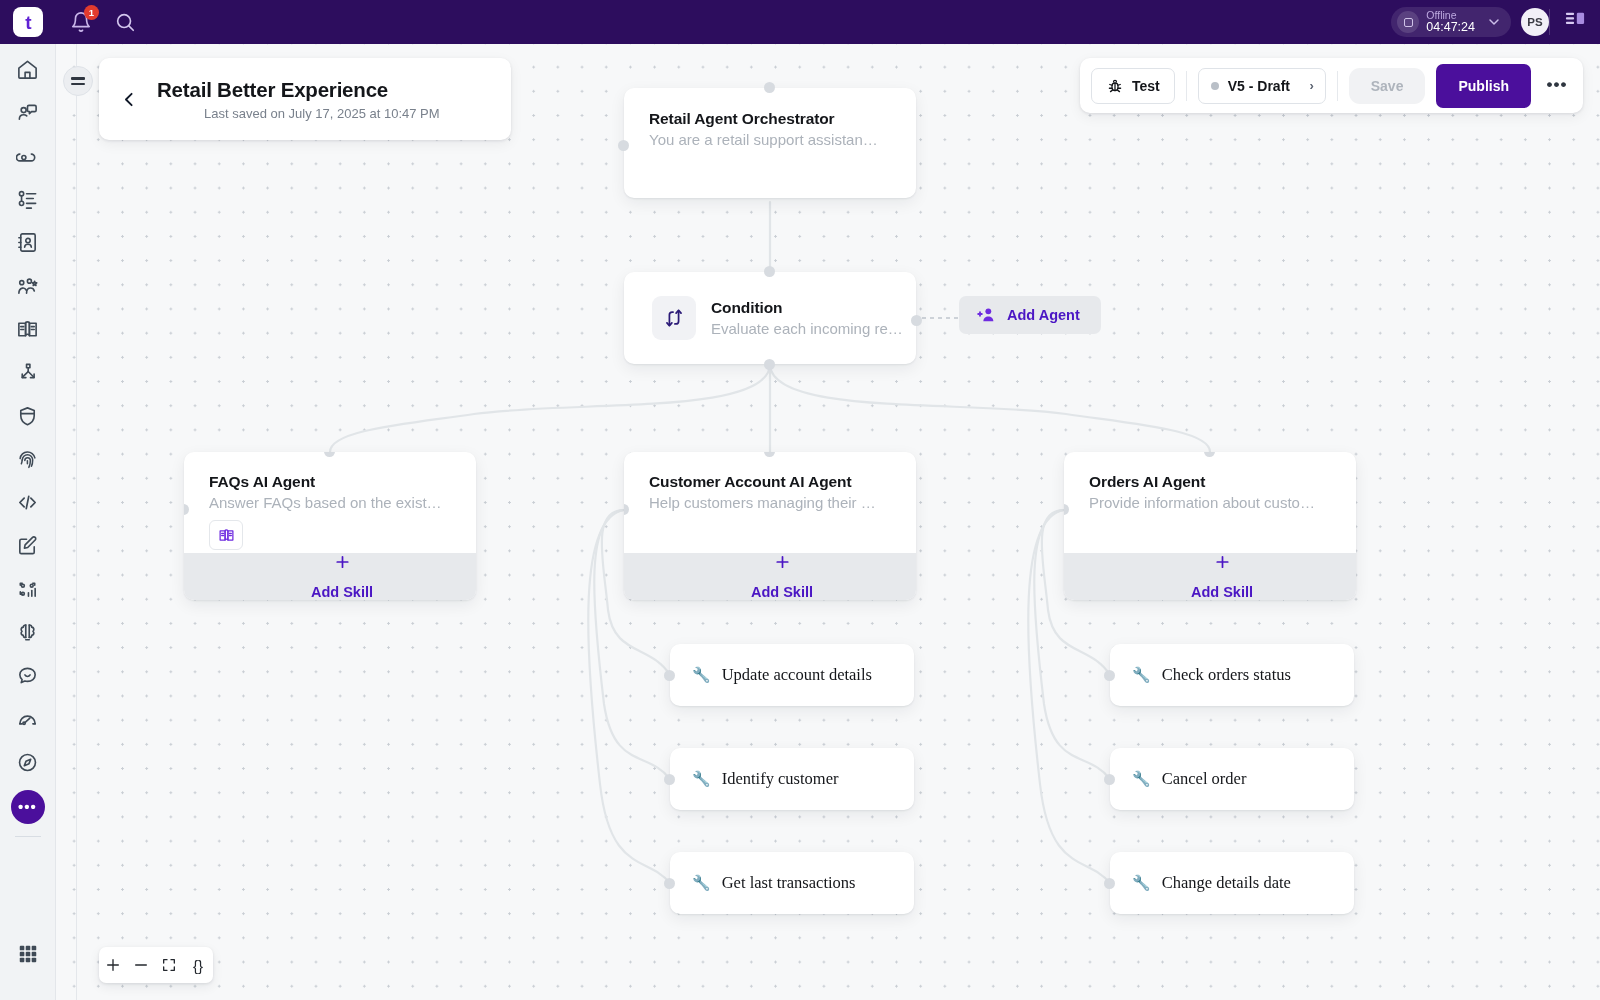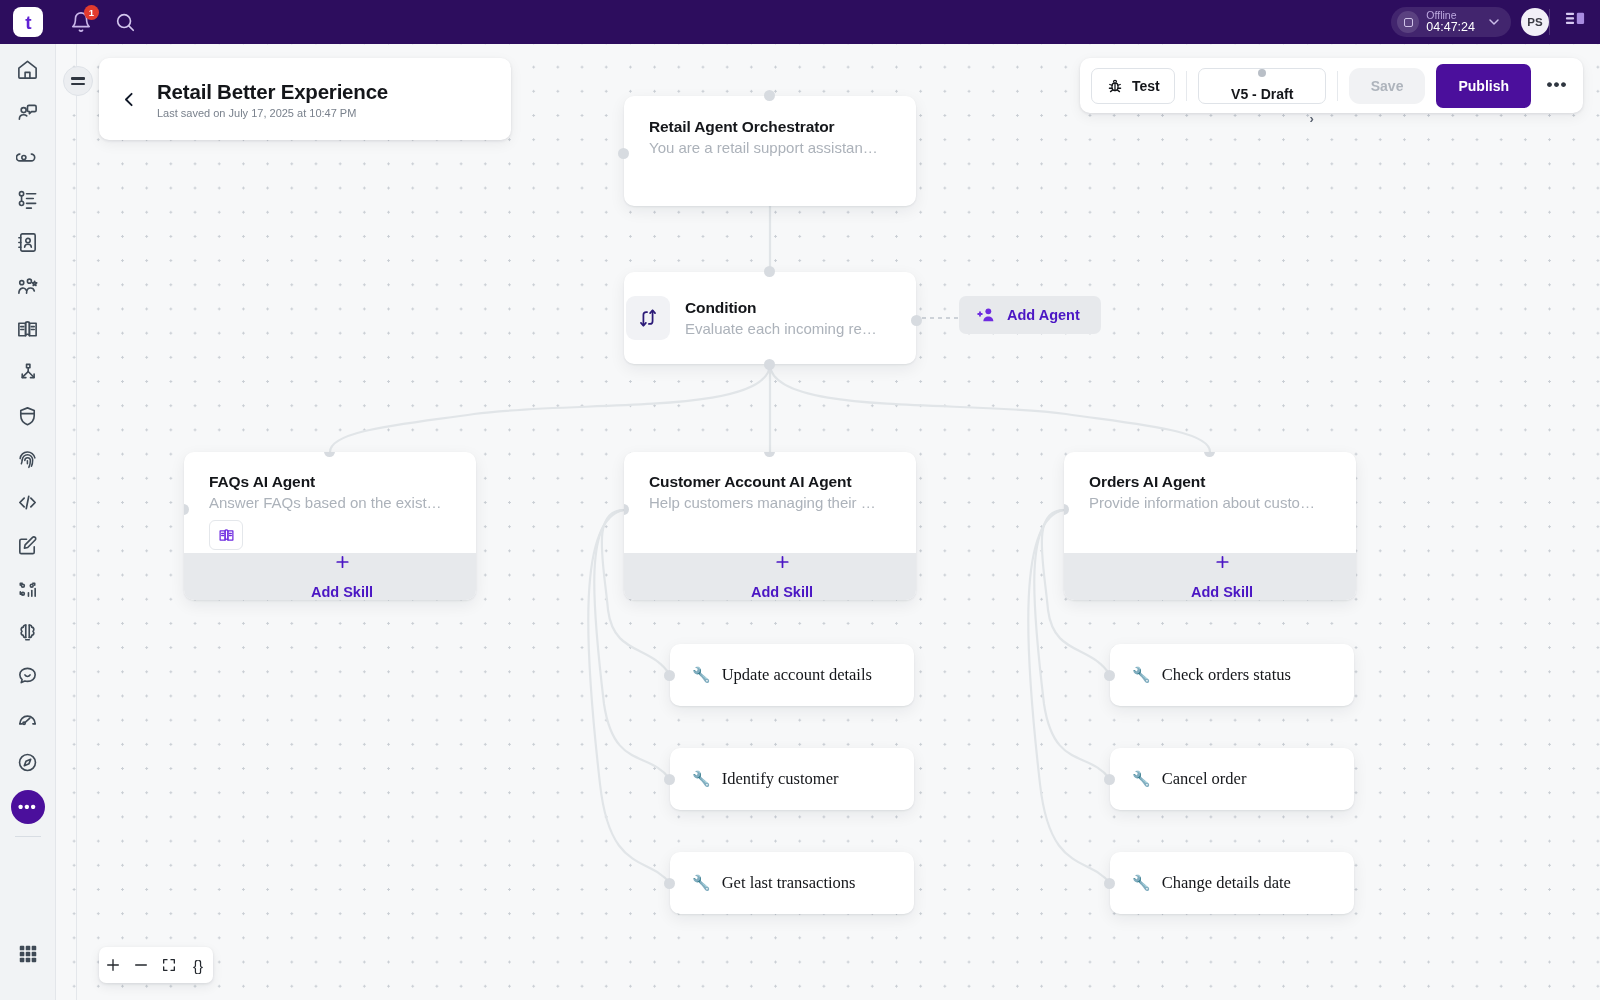--- a/index.html
+++ b/index.html
@@ -90,38 +90,38 @@
 
   
   .title-card {
     position: absolute; left: 43px; top: 14px; width: 412px; height: 82px;
     background: #fff; border-radius: 10px; box-shadow: 0 1px 3px rgba(16,24,40,0.10), 0 4px 14px rgba(16,24,40,0.06);
     display: flex; align-items: center; padding-left: 16px; z-index: 14;
   }
   .back-btn { width: 28px; height: 28px; display: flex; align-items: center; justify-content: center; color: #101828; }
   .title-txt { margin-left: 14px; }
   .title-txt h1 { font-size: 20.5px; font-weight: 700; color: #14161a; line-height: 1.25; letter-spacing: -0.2px; }
-  .title-txt .sub { font-size: 11px; color: #79818c; margin-top: 3px; }
+  .title-txt .sub { font-size: 13px; color: #79818c; margin-top: 3px; margin-left: 47px; }
 
   
   .toolbar {
     position: absolute; right: 17px; top: 14px; height: 55px;
     background: #fff; border-radius: 10px; box-shadow: 0 1px 3px rgba(16,24,40,0.10), 0 4px 14px rgba(16,24,40,0.06);
     display: flex; align-items: center; padding: 0 11px; gap: 11px; z-index: 14;
   }
   .tb-btn {
     height: 36px; border: 1px solid #dfe3e8; border-radius: 7px; background: #fff;
     display: flex; align-items: center; gap: 8px; padding: 0 14px;
     font-size: 14px; font-weight: 700; color: #14161a;
   }
   .tb-sep { width: 1px; height: 30px; background: #e6e9ed; }
   .version-btn {
     height: 36px; border: 1px solid #dfe3e8; border-radius: 7px; background: #fff;
     display: flex; align-items: center; gap: 9px; padding: 0 11px 0 12px;
-    font-size: 14px; font-weight: 700; color: #14161a; min-width: 128px; flex-direction: column;
+    font-size: 14px; font-weight: 700; color: #14161a; min-width: 128px;
   }
   .version-dot { width: 8px; height: 8px; border-radius: 50%; background: #b9bfc7; flex: none; }
   .version-chev { margin-left: auto; color: #5a6270; font-size: 13px; }
   .save-btn {
     height: 36px; border: none; border-radius: 11px; background: #f1f2f4;
     padding: 0 22px; font-size: 14px; font-weight: 700; color: #aeb4bc;
     font-family: inherit;
     text-align: right;
   }
   .publish-btn {
@@ -142,23 +142,23 @@
   .node-desc {
     font-size: 15px; color: #acb2ba; margin-top: 3px;
     white-space: nowrap; overflow: hidden; text-overflow: ellipsis;
   }
   .handle {
     position: absolute; width: 11px; height: 11px; border-radius: 50%;
     background: #d7dbe0; z-index: 9;
   }
 
   
-  #n-orchestrator { left: 568px; top: 52px; width: 292px; height: 110px; padding: 22px 22px 0 25px; }
-  
-  #n-condition { left: 568px; top: 228px; width: 292px; height: 92px; display: flex; align-items: center; padding-left: 2px; }
+  #n-orchestrator { left: 568px; top: 44px; width: 292px; height: 110px; padding: 22px 22px 0 25px; }
+  
+  #n-condition { left: 568px; top: 228px; width: 292px; height: 92px; display: flex; align-items: center; padding-left: 28px; }
   .cond-ic {
     width: 44px; height: 44px; border-radius: 9px; background: #f1f2f5;
     display: flex; align-items: center; justify-content: center; flex: none; color: #2b1a77;
   }
   .cond-body { margin-left: 15px; width: 200px; }
   
   .add-agent {
     position: absolute; left: 903px; top: 252px; width: 142px; height: 38px;
     background: #e7e9ec; border-radius: 7px; display: flex; align-items: center;
     gap: 10px; padding-left: 17px; z-index: 6;

